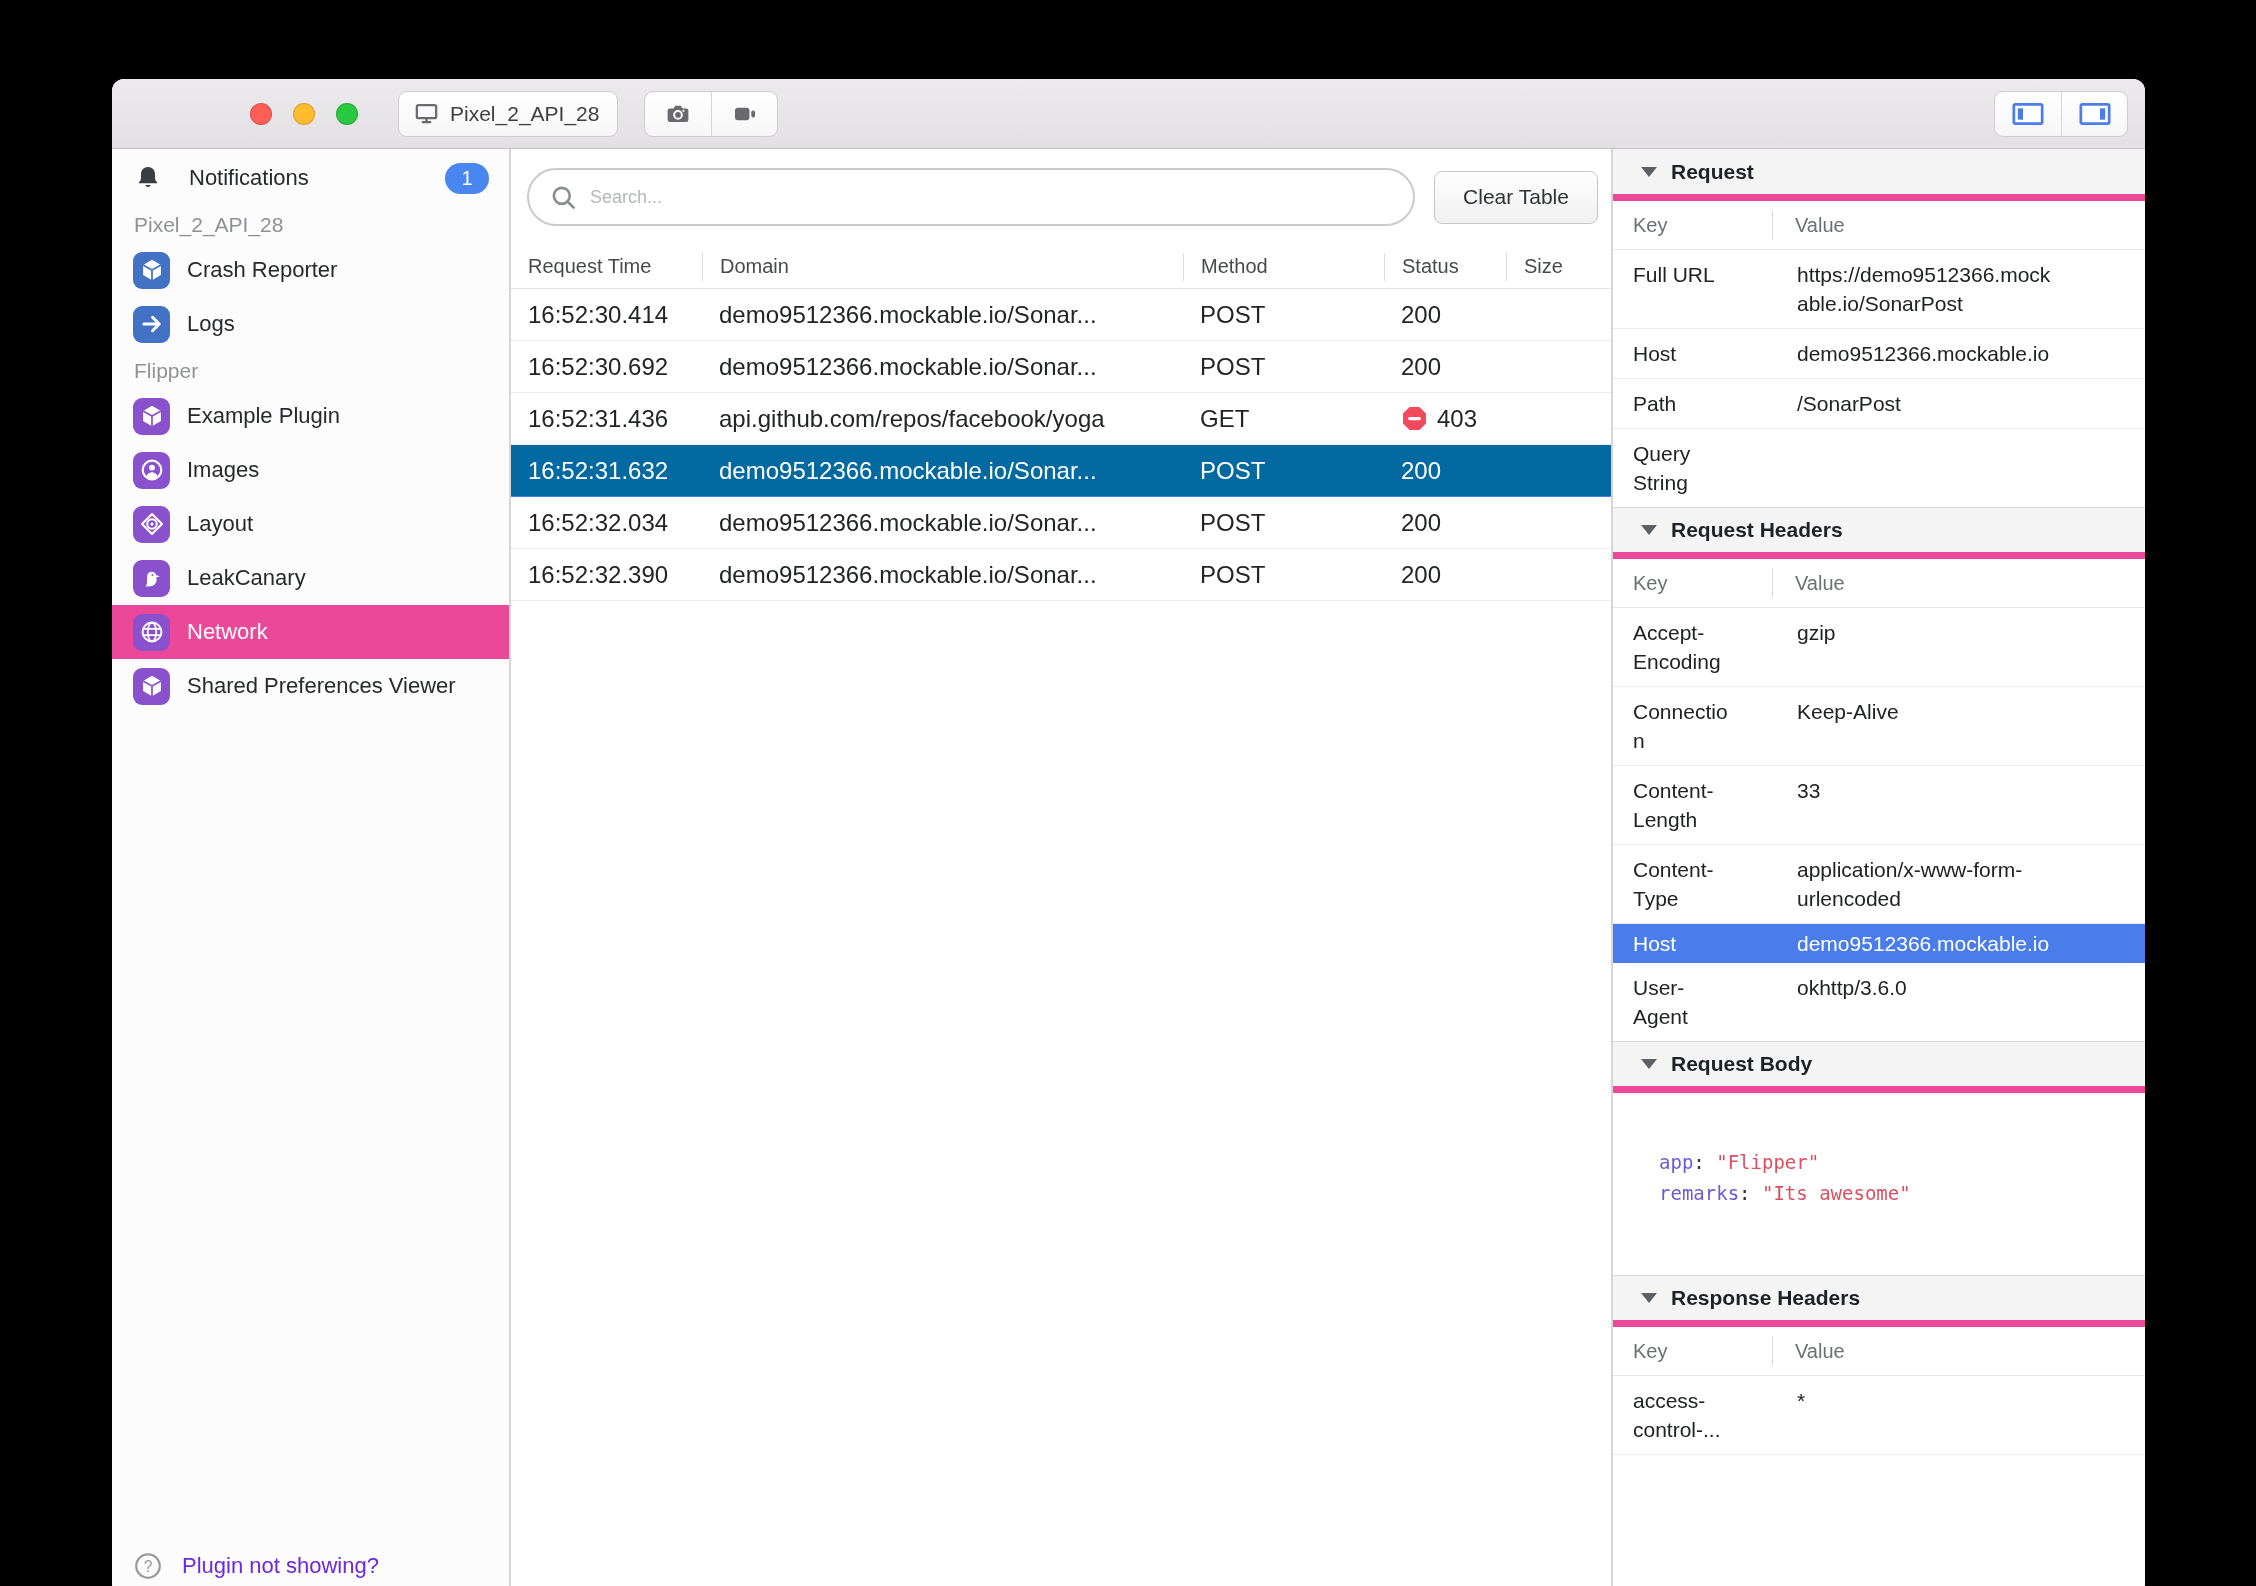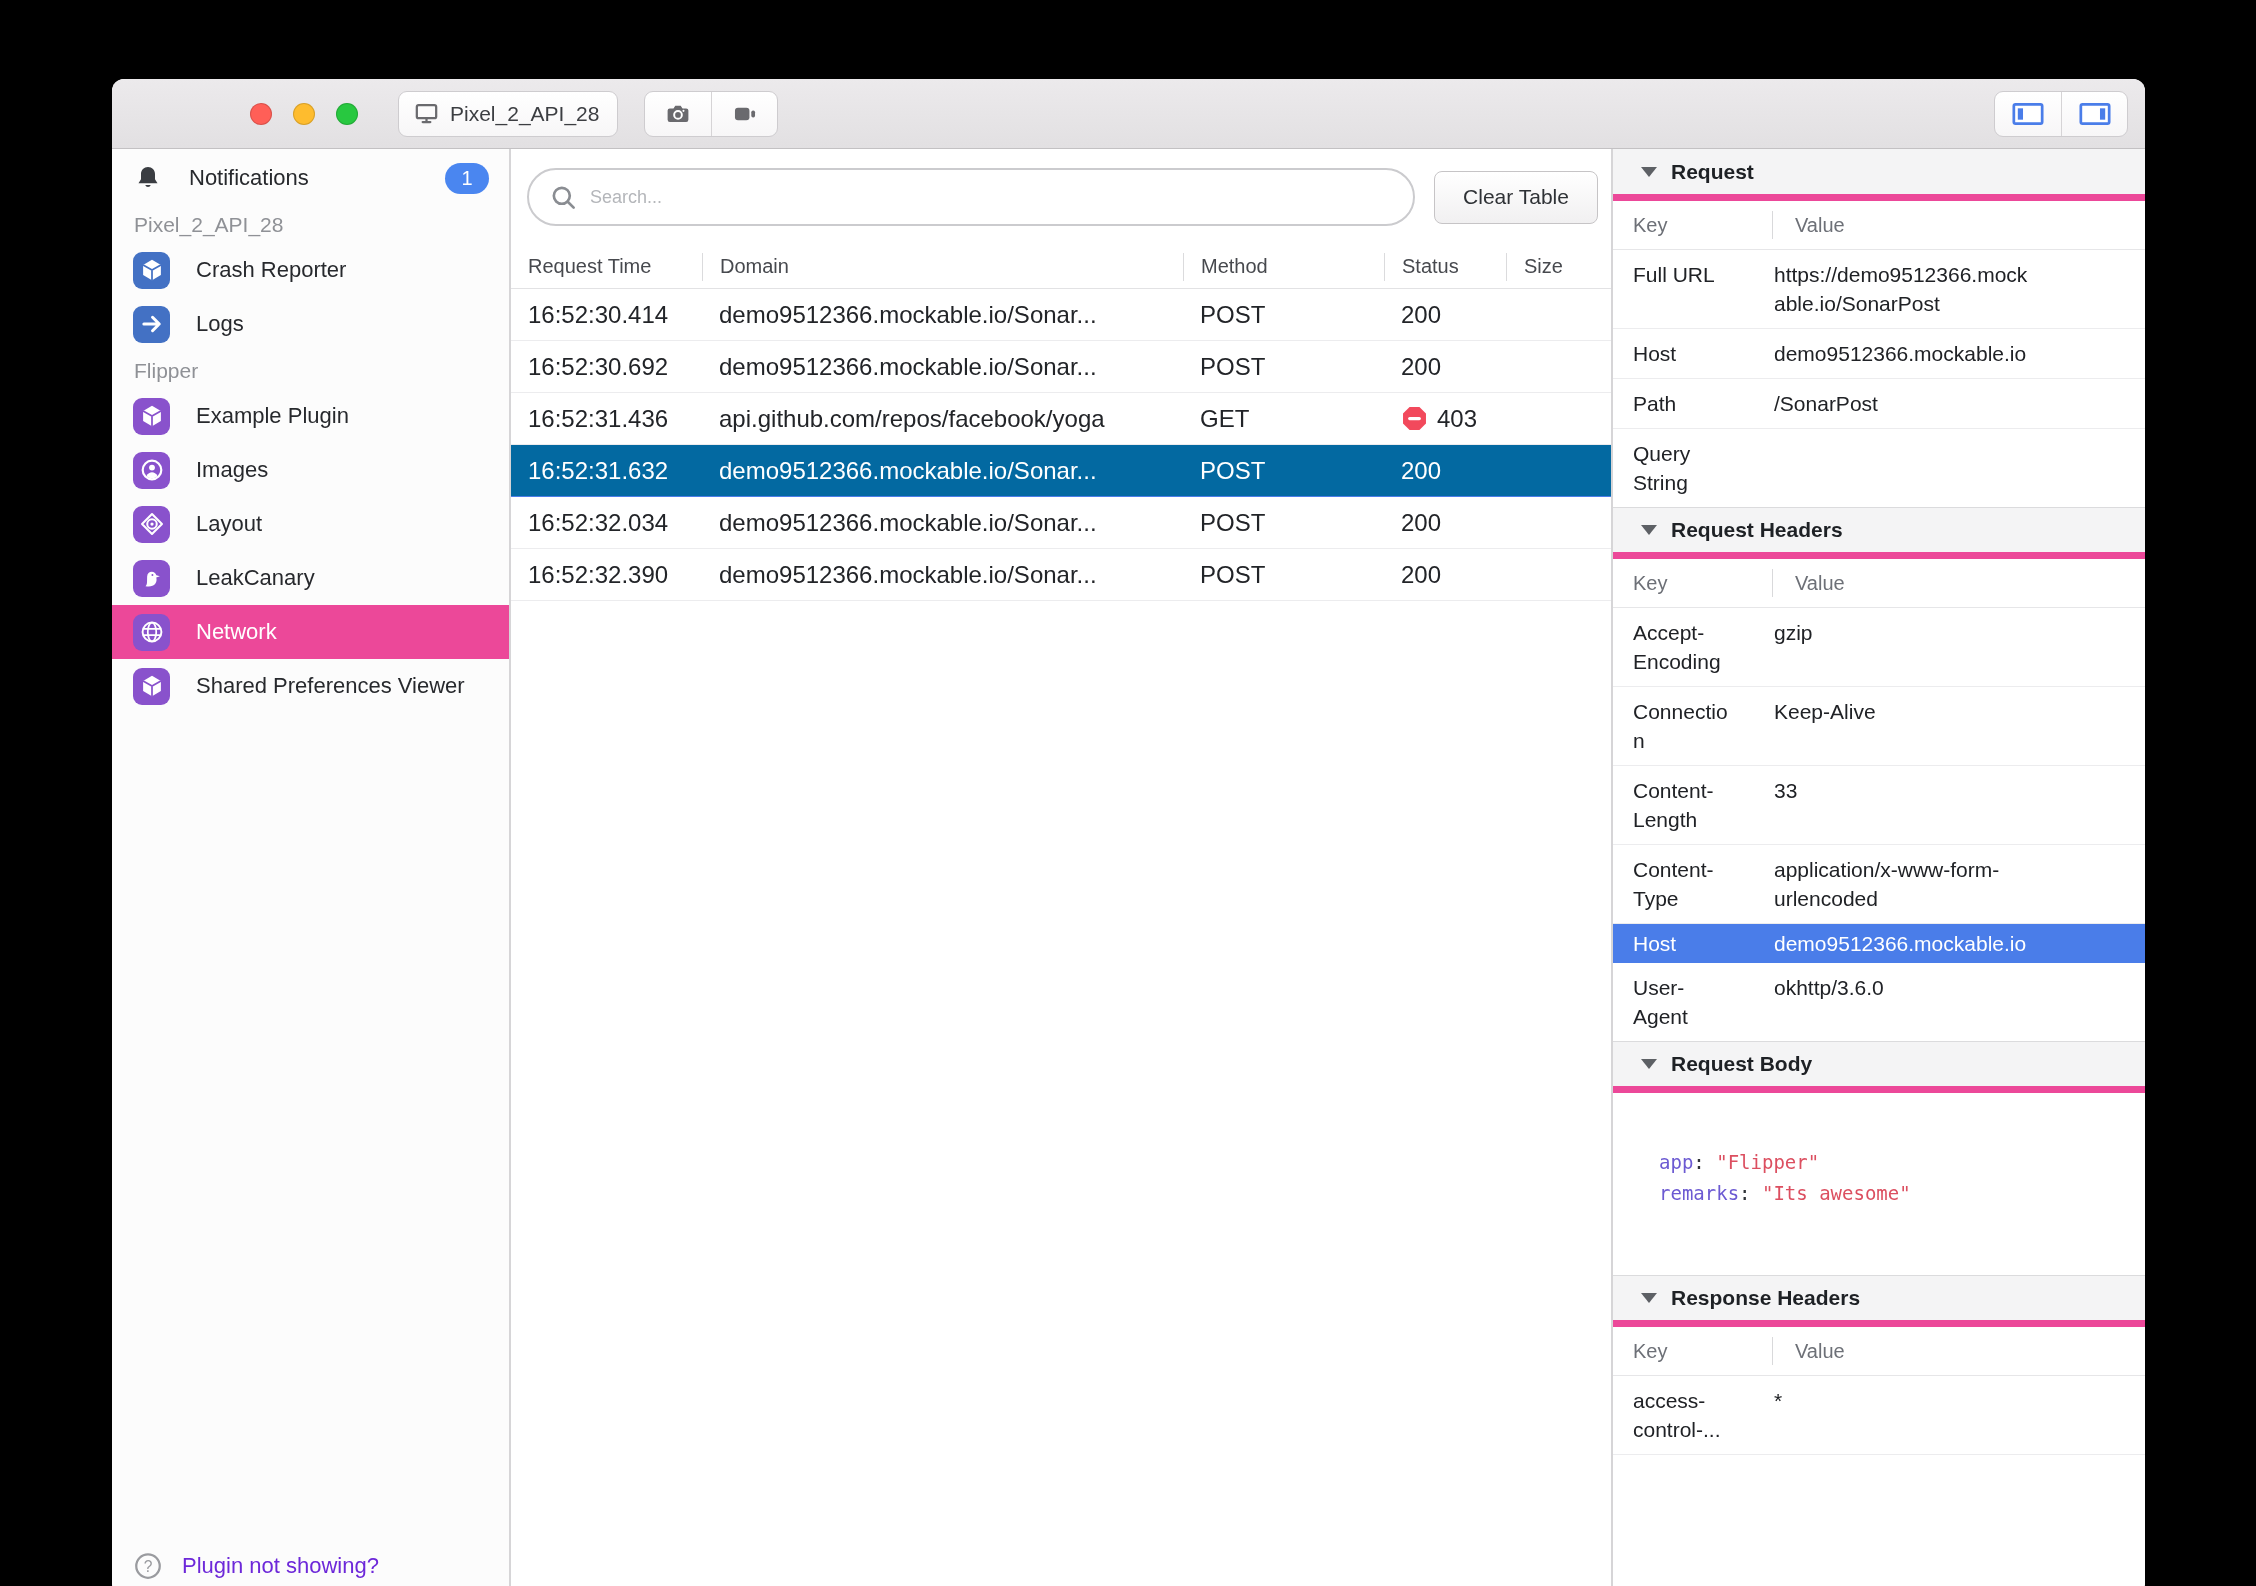--- a/index.html
+++ b/index.html
@@ -31,21 +31,21 @@
 
   
   .sidebar { width:399px; flex:0 0 399px; background:#fcfcfc; border-right:2px solid #d6d5d7;
              display:flex; flex-direction:column; padding-top:2px; overflow:hidden; }
   .side-row { height:54px; display:flex; align-items:center; padding:0 20px 0 21px; cursor:pointer; }
   .side-row .bell { margin-right:26px; }
   .side-row .lbl { font-size:22px; color:#27292d; flex:1; white-space:nowrap; overflow:hidden; }
   .badge { min-width:44px; height:31px; border-radius:16px; background:#4a86f0; color:#fff; font-size:20px;
            display:flex; align-items:center; justify-content:center; padding:0 8px; }
   .side-label { height:38px; display:flex; align-items:flex-end; padding:0 0 6px 22px; font-size:21px; color:#8f9196; }
-  .side-item { height:54px; display:flex; align-items:center; padding-left:21px; gap:26px; cursor:pointer; }
+  .side-item { height:54px; display:flex; align-items:center; padding-left:21px; gap:17px; cursor:pointer; }
   .side-item .tile { width:37px; height:37px; border-radius:9px; display:flex; align-items:center; justify-content:center; flex:0 0 37px; }
   .tile.purple { background:#8952cc; color:#8952cc; }
   .tile.blue   { background:#4371c4; color:#4371c4; }
   .side-item .txt { font-size:22px; color:#27292d; white-space:nowrap; overflow:hidden; }
   .side-item.selected { background:#ec4899; }
   .side-item.selected .txt { color:#fff; }
   .side-footer { margin-top:auto; height:58px; display:flex; align-items:center; gap:13px; padding-left:21px; color:#909195; cursor:pointer; }
   .side-footer .ftxt { font-size:22px; color:#6d28d9;margin-left:6px; }
 
   
@@ -74,21 +74,21 @@
   .sec-h { height:52px; flex:0 0 52px; background:#f4f4f5; border-bottom:7px solid #ec4899;
            display:flex; align-items:center; padding-left:28px; gap:14px; font-weight:bold; font-size:21px; color:#1e2125; }
   .sec-h + * { border-top:0; }
   .sec-h .tri { width:0; height:0; border-left:8px solid transparent; border-right:8px solid transparent;
                 border-top:10px solid #5d6065; }
   .sec-h:not(:first-child){ border-top:1px solid #dbdbdd; margin-top:-1px; }
   .kv-head { display:flex; padding:10px 0; color:#6d7077; font-size:20px; border-bottom:1px solid #e6e6e8; line-height:28px; }
   .kv-head .k { width:139px; padding-left:20px; flex:0 0 159px; }
   .kv-head .v { flex:1; border-left:1px solid #d9d9db; padding-left:22px; }
   .kv-row { display:flex; padding:10px 0; border-bottom:1px solid #ececee; line-height:29px; font-size:21px; }
-  .kv-row .k { width:100px; flex:0 0 100px; margin:0 41px 0 20px; overflow-wrap:anywhere; word-break:break-word; }
+  .kv-row .k { width:100px; flex:0 0 100px; margin:0 64px 0 20px; overflow-wrap:anywhere; word-break:break-word; }
   .kv-row .v { width:258px; overflow-wrap:anywhere; word-break:break-word; }
   .kv-row.hl { background:#4a7de9; color:#fff; padding:5px 0; border-bottom:none; }
   .codeblock { padding:54px 20px 67px 46px; font-family:"DejaVu Sans Mono",monospace; font-size:19px; line-height:31px; }
   .ck { color:#6c5ad2; } .cv { color:#dc4f60; } .cc { color:#2f3337; }
 </style>
 </head>
 <body>
 
 <svg width="0" height="0" style="position:absolute">
   <defs>

